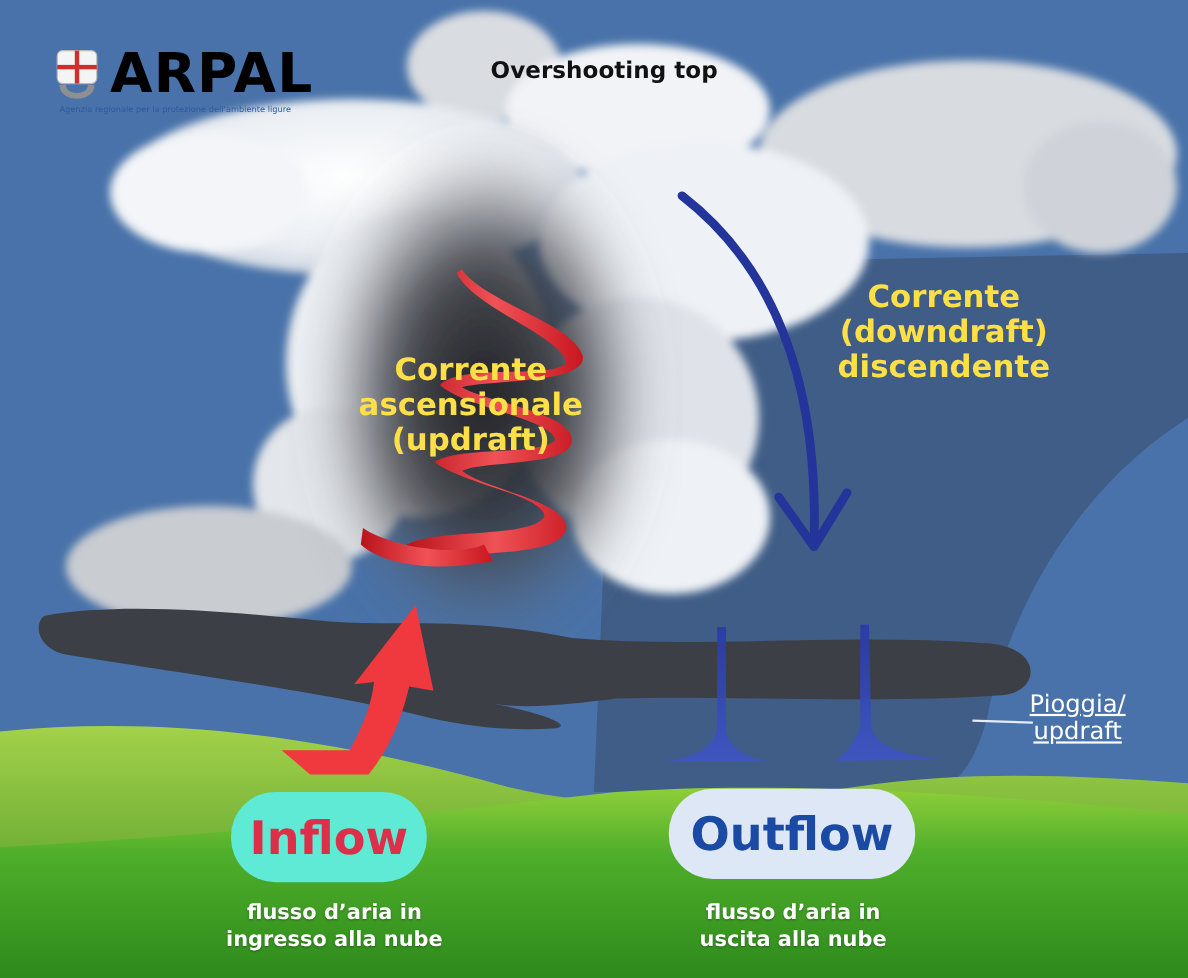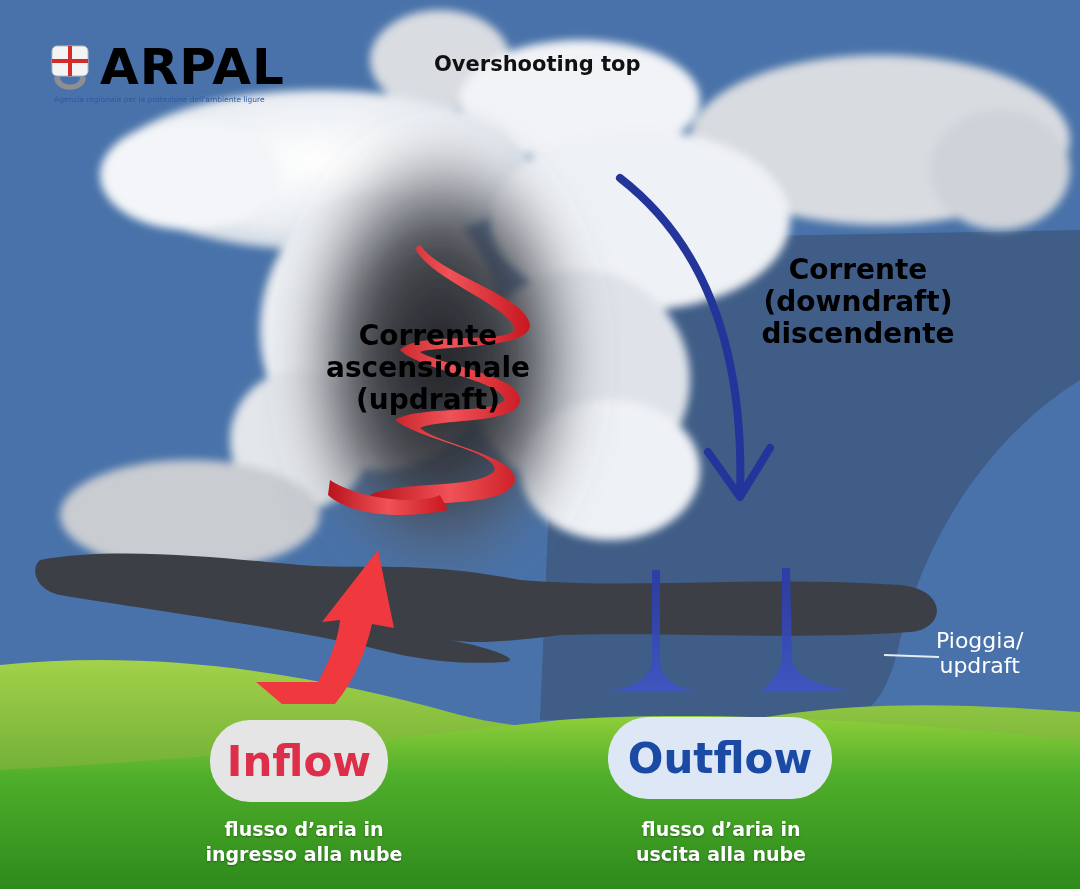--- a/index.html
+++ b/index.html
@@ -3,28 +3,28 @@
 <meta charset="utf-8">
 <style>
   html, body { margin: 0; padding: 0; }
   body { width: 1080px; height: 889px; overflow: hidden; font-family: "DejaVu Sans", sans-serif; }
   .canvas { position: relative; width: 1080px; height: 889px; overflow: hidden; background: #4872a9; }
   .abs { position: absolute; }
   svg.scene { position: absolute; left: 0; top: 0; }
   .logo { left: 52px; top: 44px; width: 240px; height: 70px; }
   .logo-word { position: absolute; left: 48px; top: -6px; font: bold 50px "DejaVu Sans", sans-serif; color: #000000; letter-spacing: 1px; }
   .logo-sub { position: absolute; left: 2px; top: 51px; font-size: 7.5px; color: #2d5aa0; white-space: nowrap; }
-  .title-top { left: 434px; top: 52px; font: bold 21px "DejaVu Sans", sans-serif; color: #111; }
-  .label-white { color: #000000; font-weight: bold; text-align: center; line-height: 1.14; }
+  .title-top { left: 446px; top: 52px; font: bold 21px "DejaVu Sans", sans-serif; color: #111; }
+  .label-white { color: #fde047; font-weight: bold; text-align: center; line-height: 1.14; }
   .updraft-label { left: 318px; top: 320px; width: 220px; font-size: 28px; }
   .downdraft-label { left: 748px; top: 254px; width: 220px; font-size: 28px; font-weight: bold; }
-  .rain-label { left: 936px; top: 628px; font-size: 22px; color: #fff; line-height: 1.15; text-align: center; }
+  .rain-label { left: 936px; top: 628px; font-size: 22px; color: #fff; line-height: 1.15; text-align: center; text-decoration: underline; }
   .rain-line { left: 884px; top: 655px; width: 55px; height: 2px; background: #e6ecf5; transform: rotate(2deg); }
   .pill { position: absolute; border-radius: 40px; display: flex; align-items: center; justify-content: center; font: bold 42px "DejaVu Sans", sans-serif; }
-  .pill-in { left: 210px; top: 720px; width: 178px; height: 82px; background: #e5e5e5; color: #de2f4a; }
+  .pill-in { left: 210px; top: 720px; width: 178px; height: 82px; background: #5eead4; color: #de2f4a; }
   .pill-out { left: 608px; top: 717px; width: 224px; height: 82px; background: #dde7f5; color: #1a4aa4; text-align: right; }
   .caption { position: absolute; color: #fff; font-weight: bold; font-size: 19px; text-align: center; line-height: 1.3; text-shadow: 0 1px 2px rgba(0,0,0,0.35); }
   .cap-in { left: 176px; top: 817px; width: 256px; }
   .cap-out { left: 590px; top: 817px; width: 262px; }
 </style>
 </head>
 <body>
 
 <div class="canvas">
 

